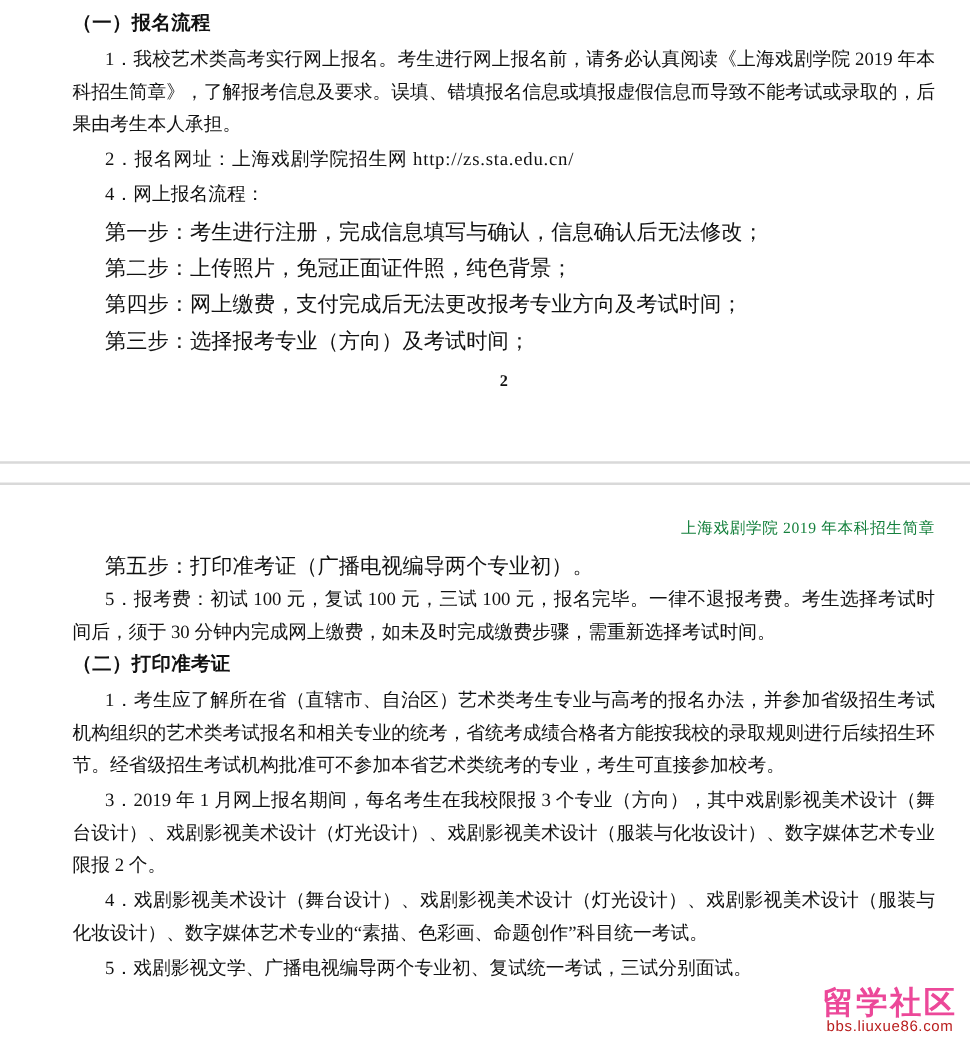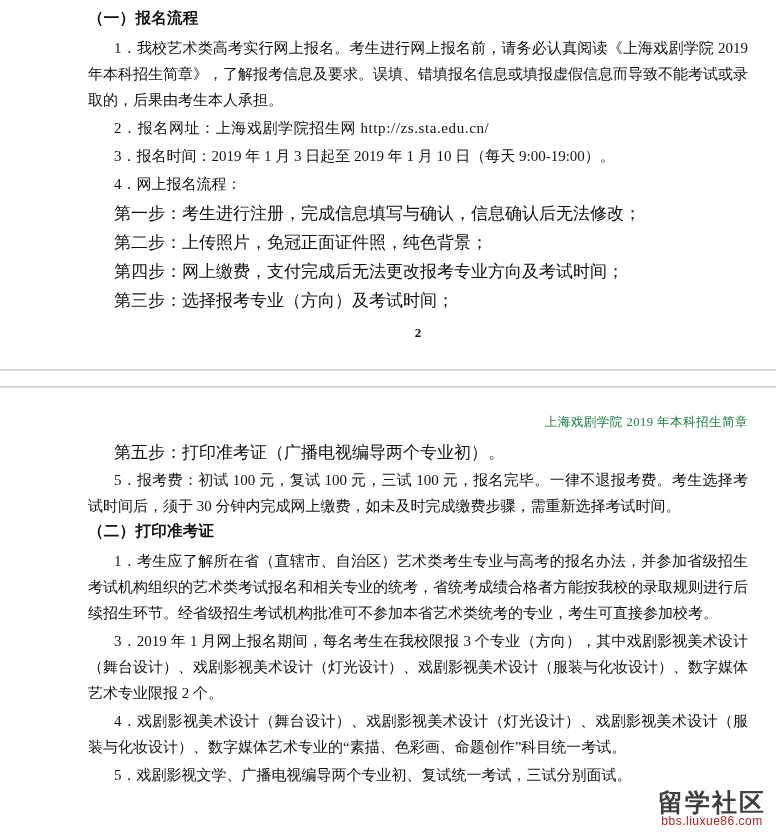--- a/index.html
+++ b/index.html
@@ -49,21 +49,21 @@
   .rule.bottom-rule { top: 386px; }
   .page-two {
     position: absolute;
     left: 0;
     top: 390px;
     width: 776px;
     height: 444px;
     background: #ffffff;
   }
   .content {
-    padding-left: 88px;
+    padding-left: 58px;
     padding-right: 28px;
   }
   h2.section-title {
     font-size: 15.5px;
     font-weight: bold;
     margin: 0 0 6px 0;
     padding: 0;
     letter-spacing: 0.3px;
   }
   p.para {
@@ -105,42 +105,41 @@
     position: absolute;
     right: 10px;
     bottom: 6px;
     text-align: center;
     line-height: 1.05;
     user-select: none;
   }
   .watermark .wm-main {
     font-size: 25px;
     font-weight: bold;
-    color: #404040;
+    color: #ec4899;
     letter-spacing: 2px;
     font-family: "Liberation Sans", sans-serif;
   }
   .watermark .wm-sub {
     font-size: 12px;
     color: #b91c1c;
     letter-spacing: 0.5px;
     font-family: "Liberation Sans", sans-serif;
   }
 </style>
 </head>
 <body>
 
 <div class="page">
 
   <div class="page-one">
     <div class="content">
       <h2 class="section-title">（一）报名流程</h2>
       <p class="para indent1">1．我校艺术类高考实行网上报名。考生进行网上报名前，请务必认真阅读《上海戏剧学院 2019 年本科招生简章》，了解报考信息及要求。误填、错填报名信息或填报虚假信息而导致不能考试或录取的，后果由考生本人承担。</p>
       <p class="para indent1 url">2．报名网址：上海戏剧学院招生网 http://zs.sta.edu.cn/</p>
-      <p class="para indent1">3．报名时间：2019 年 1 月 3 日起至 2019 年 1 月 10 日（每天 9:00-19:00）。</p>
       <p class="para indent1">4．网上报名流程：</p>
       <p class="step">第一步：考生进行注册，完成信息填写与确认，信息确认后无法修改；</p>
       <p class="step">第二步：上传照片，免冠正面证件照，纯色背景；</p>
       <p class="step">第四步：网上缴费，支付完成后无法更改报考专业方向及考试时间；</p>
       <p class="step">第三步：选择报考专业（方向）及考试时间；</p>
       <div class="page-number">2</div>
     </div>
   </div>
 
   <div class="gap-band"></div>

